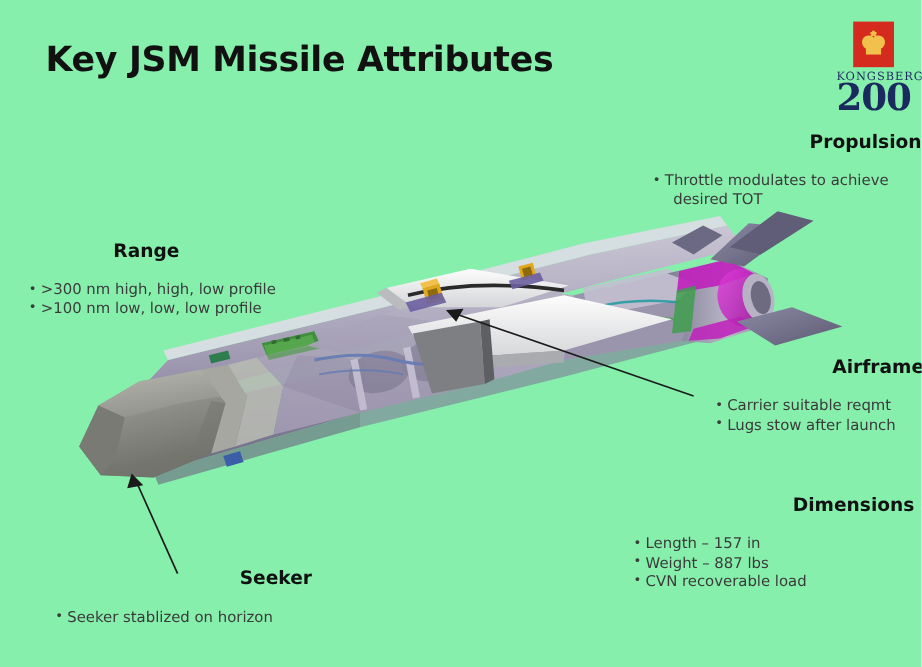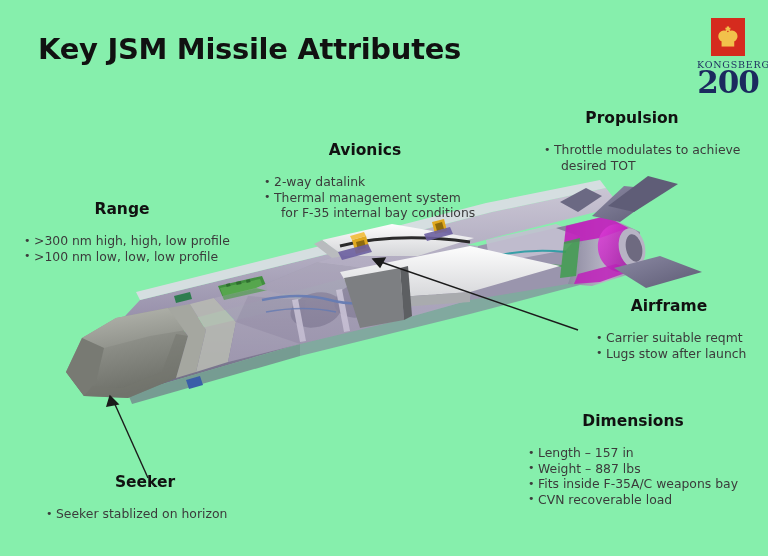--- a/index.html
+++ b/index.html
@@ -34,21 +34,21 @@
   }
   .logo-200{
     margin-top:-1px;font-size:31px;line-height:27px;color:#1b2a5e;font-weight:bold;
     font-family:"DejaVu Serif","Liberation Serif",serif;letter-spacing:-1px;
   }
 
   
   .callout{position:absolute;}
   .callout h3{
     margin:0 0 1px 0;font-size:15.5px;font-weight:bold;color:#111;
-    text-align:center;white-space:nowrap;
+    text-align:right;white-space:nowrap;
   }
   .callout ul{margin:15px;padding:0;list-style:none;}
   .callout li{
     font-size:12.4px;line-height:15.6px;color:#3b3b3b;white-space:nowrap;
     padding-left:11px;position:relative;
   }
   .callout li::before{
     content:"\2022";position:absolute;left:1px;top:-0.5px;font-size:11px;color:#3b3b3b;
   }
   .callout li.cont{padding-left:18px;}
@@ -236,28 +236,20 @@
   </div>
 
   <div class="callout c-range">
     <h3>Range</h3>
     <ul>
       <li>&gt;300 nm high, high, low profile</li>
       <li>&gt;100 nm low, low, low profile</li>
     </ul>
   </div>
 
-  <div class="callout c-avionics">
-    <h3>Avionics</h3>
-    <ul>
-      <li>2-way datalink</li>
-      <li>Thermal management system</li>
-      <li class="cont">for F-35 internal bay conditions</li>
-    </ul>
-  </div>
 
   <div class="callout c-propulsion">
     <h3>Propulsion</h3>
     <ul>
       <li>Throttle modulates to achieve</li>
       <li class="cont">desired TOT</li>
     </ul>
   </div>
 
   <div class="callout c-airframe">
@@ -266,21 +258,20 @@
       <li>Carrier suitable reqmt</li>
       <li>Lugs stow after launch</li>
     </ul>
   </div>
 
   <div class="callout c-dimensions">
     <h3>Dimensions</h3>
     <ul>
       <li>Length – 157 in</li>
       <li>Weight – 887 lbs</li>
-      <li>Fits inside F-35A/C weapons bay</li>
       <li>CVN recoverable load</li>
     </ul>
   </div>
 
   <div class="callout c-seeker">
     <h3>Seeker</h3>
     <ul>
       <li>Seeker stablized on horizon</li>
     </ul>
   </div>

